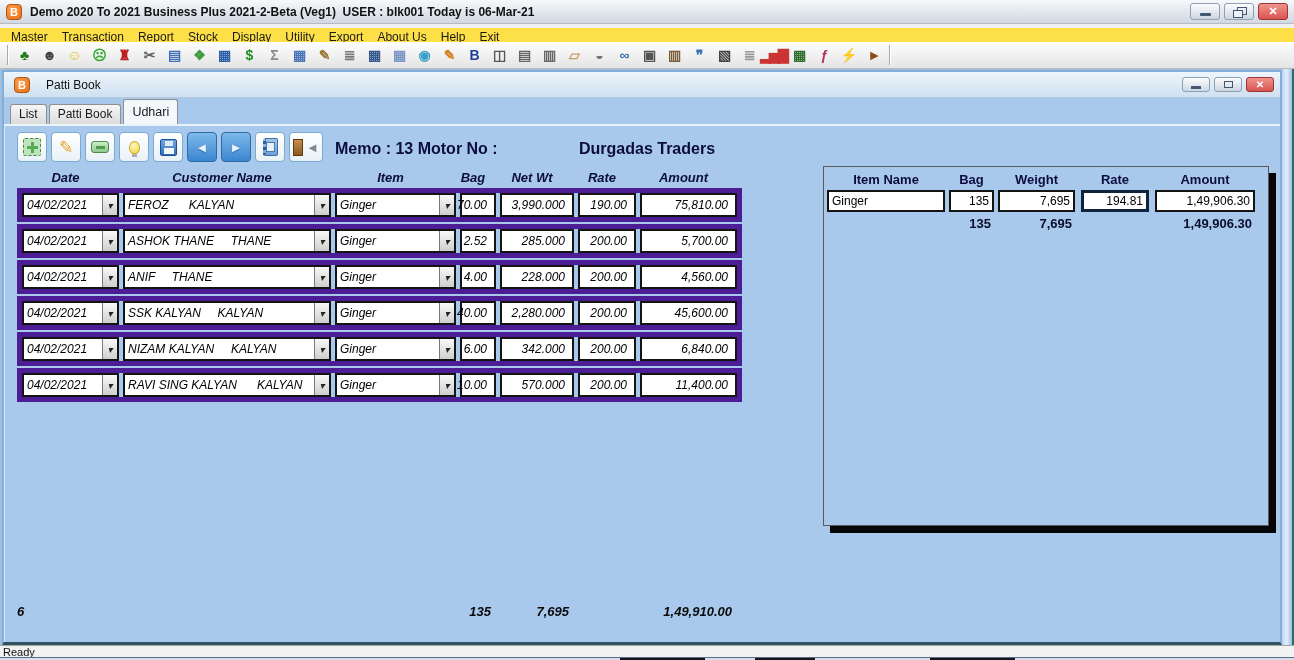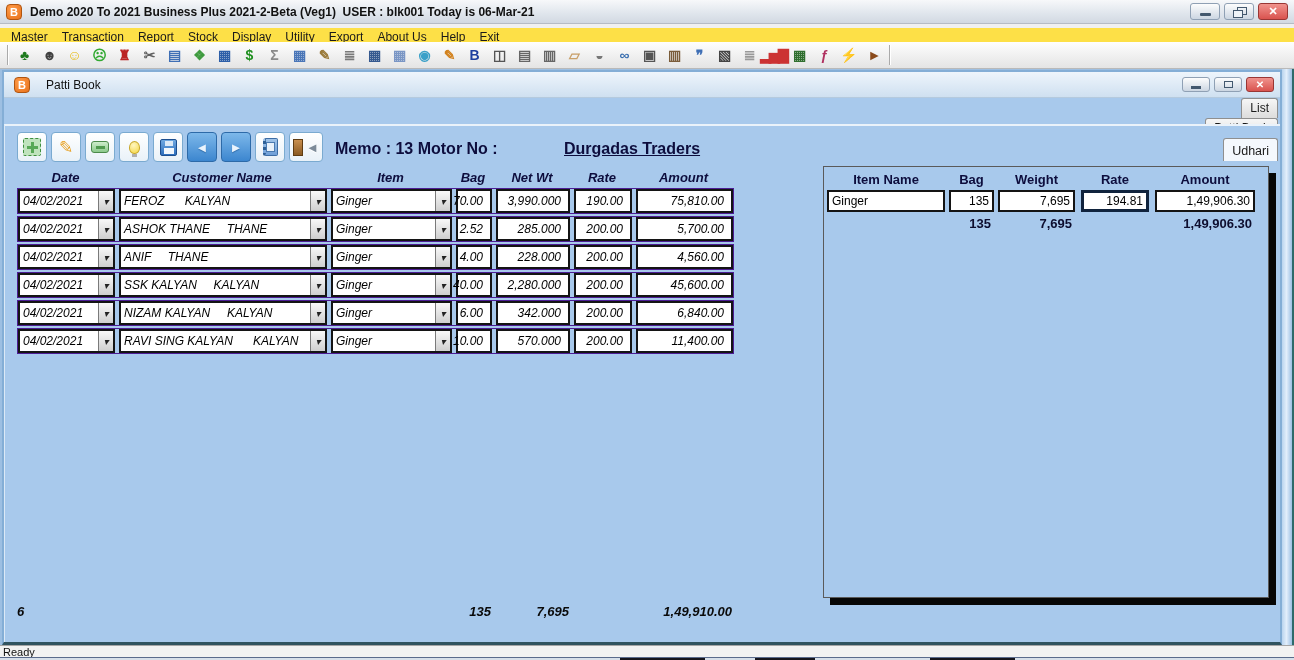--- a/index.html
+++ b/index.html
@@ -50,21 +50,21 @@
   .childcontrols { position:absolute; right:6px; top:5px; display:flex; gap:4px; }
   .cbtn { width:28px; height:15px; border:1px solid #8fa0b4; border-radius:3px;
     background:linear-gradient(#fdfdfd,#ccd6e2); position:relative; }
   .cbtn.close { background:linear-gradient(#f0938d,#d9534f); border-color:#993634; }
   .cbtn .glyph-min-sm { position:absolute; left:8px; top:8px; width:10px; height:3px; background:#43586e; }
   .cbtn .glyph-max-sm { position:absolute; left:9px; top:3px; width:9px; height:7px; border:1.5px solid #43586e; }
   .cbtn .glyph-x-sm { position:absolute; inset:0; color:#fff; font-size:10px; font-weight:bold; text-align:center; line-height:13px; }
   .glyph-x-sm::after { content:"✕"; }
 
   
-  .tabstrip { height:26px; display:flex; align-items:flex-end; padding-left:6px;flex-direction:column; }
+  .tabstrip { height:26px; display:flex; align-items:flex-end; padding-left:6px; }
   .tab { font-size:12px; color:#1a1a1a; background:linear-gradient(#f6f6f6,#dcdcdc);
     border:1px solid #8f8f8f; border-bottom:none; border-radius:3px 3px 0 0;
     padding:2px 8px 3px; margin-right:2px; height:20px; }
   .tab.active { background:#f4f8fd; height:25px; padding-top:5px; font-size:12.5px; z-index:2; }
 
   
   .page { flex:1; position:relative; background:#a8c9ec; border-top:2px solid #eaf2fa; border-left:1px solid #dce9f6; }
 
   
   .btnbar { position:absolute; left:12px; top:6px; display:flex; gap:4px; }
@@ -96,35 +96,35 @@
 
   
   .hdrrow,.gridrow,.footrow { position:absolute; left:12px; display:flex;font-style:italic; }
   .hdrrow { top:44px; }
   .hcell { font-size:13px; font-weight:bold; color:#0d0d3d; text-align:center; }
   .w-date{width:97px;} .w-cust{width:208px;} .w-item{width:121px;}
   .w-bag{width:36px;} .w-net{width:74px;} .w-rate{width:58px;} .w-amt{width:97px;}
   .gap{width:4px;}
   .rows { position:absolute; left:12px; top:62px; }
   .gridrow { position:relative; left:0; display:flex; margin-bottom:2px;
-    border:1px solid #4c1d95; padding:0; }
+    border:5px solid #4c1d95; padding:0; }
   .cellbox { height:24px; background:#fff; border:2px solid #141414; font-size:12px; color:#000;
     display:flex; align-items:center; }
   .combo { padding:0; }
   .combo .val { flex:1; padding-left:3px; white-space:pre; overflow:hidden; }
   .combo .dd { width:15px; height:100%; background:linear-gradient(#f8f8f8,#cfcfcf);
     border-left:1px solid #7a7a7a; display:flex; align-items:center; justify-content:center; }
   .combo .dd::after { content:"▾"; font-size:10px; color:#222; }
   .numcell { justify-content:flex-end; padding-right:7px; }
   .footrow { top:478px; font-size:13px; font-weight:bold; color:#0a0a0a; }
   .fcell { text-align:right; }
   .fcell.left { text-align:left; }
 
   
-  .panel { position:absolute; left:818px; top:40px; width:446px; height:432px;
+  .panel { position:absolute; left:818px; top:40px; width:446px; height:360px;
     background:#a8c9ec; border:1px solid #5a5a5a; box-shadow:7px 7px 0 #060606; }
   .prow { display:flex; padding-left:3px; }
   .phdr { margin-top:5px; }
   .phc { font-size:13px; font-weight:bold; color:#0d0d3d; text-align:center; }
   .p-item{width:118px;} .p-bag{width:45px;} .p-wt{width:77px;} .p-rate{width:68px;} .p-amt{width:100px;}
   .pgap{width:4px;} .pgap6{width:6px;}
   .pvals { margin-top:3px; }
   .pbox { height:22px; background:#fff; border:2px solid #141414; font-size:12px; color:#000;
     display:flex; align-items:center; padding:0 3px; }
   .pbox.num { justify-content:flex-end; }
@@ -296,21 +296,21 @@
           <span class="ibtn">
               <span class="ic-book"></span>
             </span>
           <span class="ibtn wide">
               <span class="ic-door"></span>
               <span class="ic-doorarrow">◄</span>
             </span>
         </div>
 
         <span class="memo" style="left:330px;">Memo : 13 Motor No :</span>
-        <span class="memo" style="left:559px;text-decoration:underline;">Durgadas Traders</span>
+        <span class="memo" style="left:574px;">Durgadas Traders</span>
 
         <div class="hdrrow">
           <span class="hcell w-date">Date</span>
             <span class="gap"></span>
           <span class="hcell w-cust">Customer Name</span>
             <span class="gap"></span>
           <span class="hcell w-item">Item</span>
             <span class="gap"></span>
           <span class="hcell w-bag">Bag</span>
             <span class="gap"></span>

